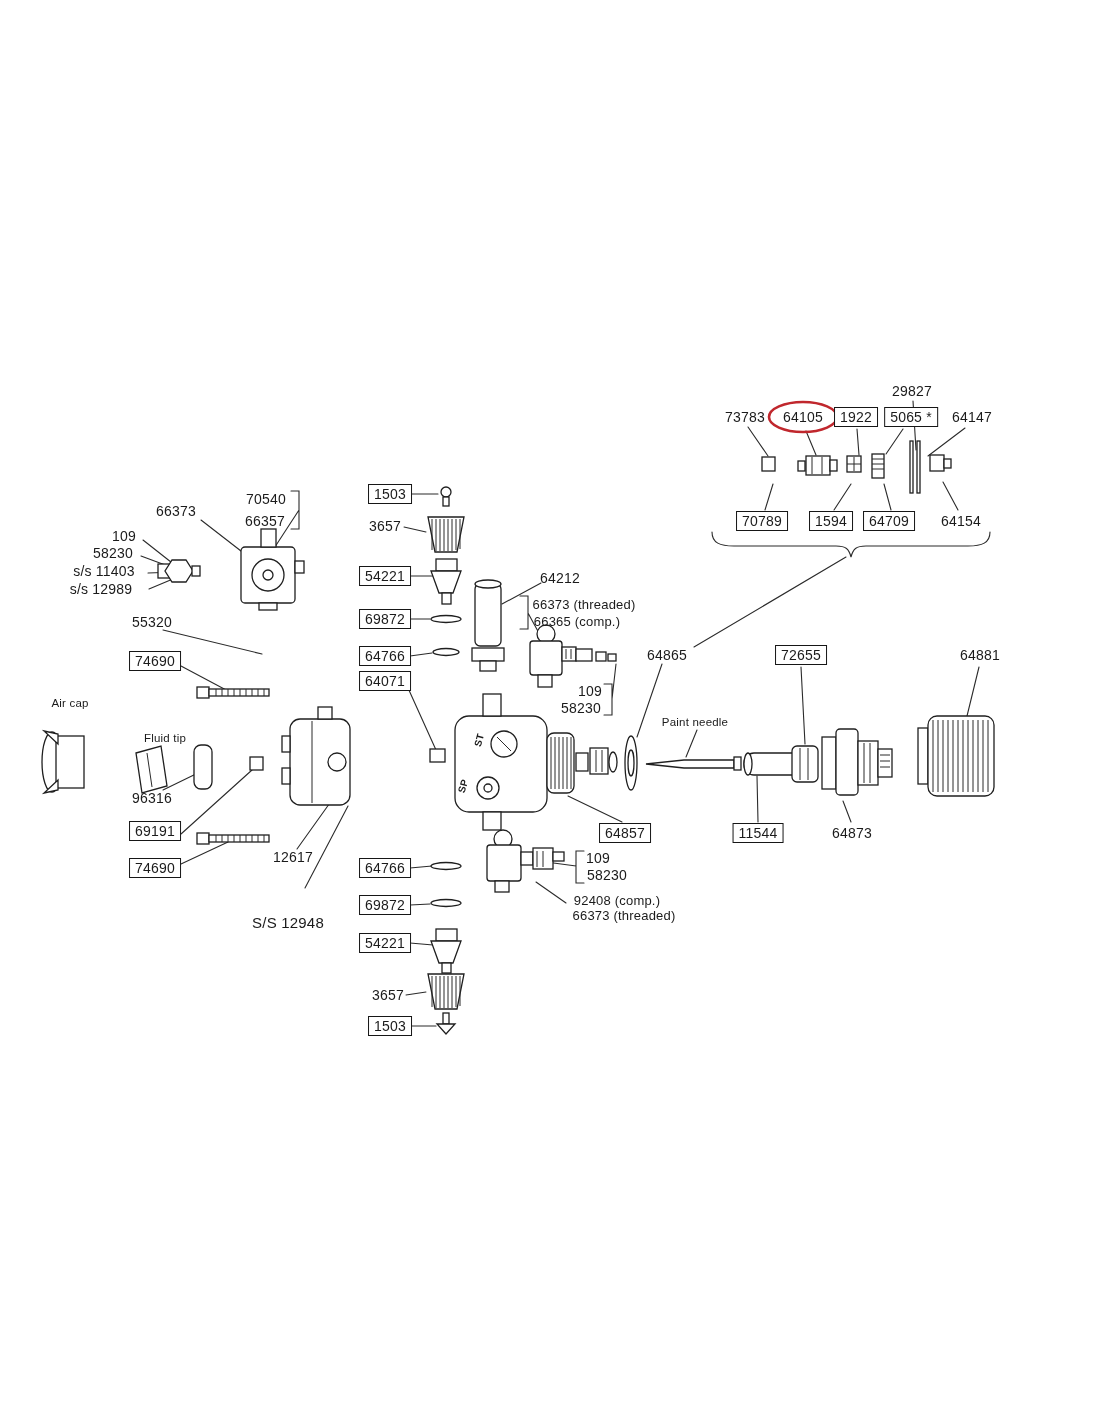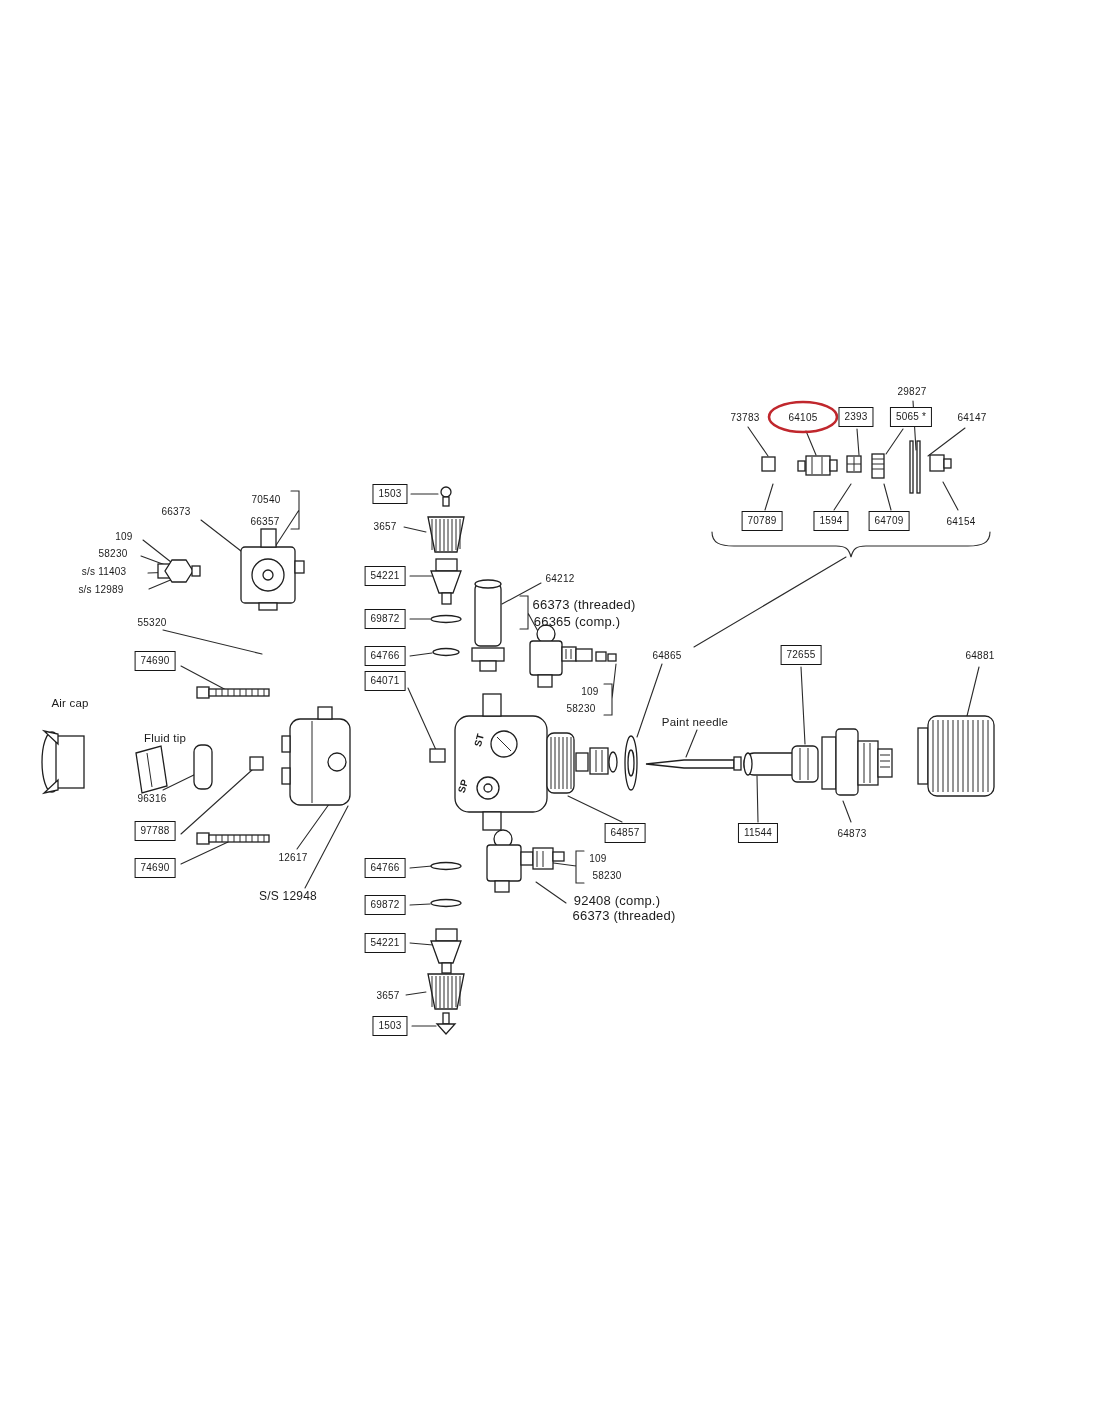--- a/index.html
+++ b/index.html
@@ -3,28 +3,28 @@
 <meta charset="utf-8">
 <style>
   html,body{margin:0;padding:0;background:#fff;}
   .stage{
     position:relative;width:1100px;height:1422px;background:#ffffff;overflow:hidden;
     font-family:"Liberation Sans",sans-serif;color:#1b1b1b;
   }
   .art{position:absolute;left:0;top:0;z-index:1;}
   .lbl{
     position:absolute;z-index:2;transform:translate(-50%,-50%);
-    font-size:10px;line-height:17px;white-space:nowrap;letter-spacing:.2px;color:#1b1b1b;
+    font-size:14px;line-height:17px;white-space:nowrap;letter-spacing:.2px;color:#1b1b1b;
   }
   .boxed{
     border:1.6px solid #161616;background:#fff;padding:0 5px;line-height:18px;
   }
   .sm{font-size:11.5px;}
   .md13{font-size:13px;}
-  .lg{font-size:12px;}
+  .lg{font-size:15px;margin-top:26px;}
   .mark{font-size:10px;font-weight:bold;}
 </style>
 </head>
 <body>
 
 <div class="stage">
 
   <svg class="art" width="1100" height="1422" viewBox="0 0 1100 1422" aria-hidden="true">
 
     <g stroke="#2b2b2b" stroke-width="1.1" fill="none" stroke-linecap="round">
@@ -202,41 +202,41 @@
       <path d="M312 721 V803 M497 737 L511 751 M147 753 L152 787"></path>
       <path d="M566 649 V659 M571 649 V659 M596 750 V772 M602 750 V772 M800 748 V780 M808 748 V780 M864 743 V783 M870 743 V783 M880 755 H890 M880 761 H890 M880 767 H890 M537 851 V867 M543 851 V867"></path>
     </g>
 
     <ellipse cx="803" cy="417" rx="34" ry="15" fill="none" stroke="#c0272d" stroke-width="2.6"></ellipse>
   </svg>
 
   <div class="lbl" style="left:912px;top:391px">29827</div>
   <div class="lbl" style="left:745px;top:417px">73783</div>
   <div class="lbl" style="left:803px;top:417px">64105</div>
-  <div class="lbl boxed" style="left:856px;top:417px">2393</div>
+  <div class="lbl boxed" style="left:856px;top:417px">1922</div>
   <div class="lbl boxed" style="left:911px;top:417px">5065 *</div>
   <div class="lbl" style="left:972px;top:417px">64147</div>
   <div class="lbl boxed" style="left:762px;top:521px">70789</div>
   <div class="lbl boxed" style="left:831px;top:521px">1594</div>
   <div class="lbl boxed" style="left:889px;top:521px">64709</div>
   <div class="lbl" style="left:961px;top:521px">64154</div>
 
   <div class="lbl" style="left:266px;top:499px">70540</div>
   <div class="lbl" style="left:265px;top:521px">66357</div>
   <div class="lbl" style="left:176px;top:511px">66373</div>
   <div class="lbl" style="left:124px;top:536px">109</div>
   <div class="lbl" style="left:113px;top:553px">58230</div>
   <div class="lbl" style="left:104px;top:571px">s/s 11403</div>
   <div class="lbl" style="left:101px;top:589px">s/s 12989</div>
   <div class="lbl" style="left:152px;top:622px">55320</div>
   <div class="lbl boxed" style="left:155px;top:661px">74690</div>
   <div class="lbl sm" style="left:70px;top:703px">Air cap</div>
   <div class="lbl sm" style="left:165px;top:738px">Fluid tip</div>
   <div class="lbl" style="left:152px;top:798px">96316</div>
-  <div class="lbl boxed" style="left:155px;top:831px">97788</div>
+  <div class="lbl boxed" style="left:155px;top:831px">69191</div>
   <div class="lbl boxed" style="left:155px;top:868px">74690</div>
   <div class="lbl" style="left:293px;top:857px">12617</div>
   <div class="lbl lg" style="left:288px;top:896px">S/S 12948</div>
 
   <div class="lbl boxed" style="left:390px;top:494px">1503</div>
   <div class="lbl" style="left:385px;top:526px">3657</div>
   <div class="lbl boxed" style="left:385px;top:576px">54221</div>
   <div class="lbl boxed" style="left:385px;top:619px">69872</div>
   <div class="lbl boxed" style="left:385px;top:656px">64766</div>
   <div class="lbl boxed" style="left:385px;top:681px">64071</div>

